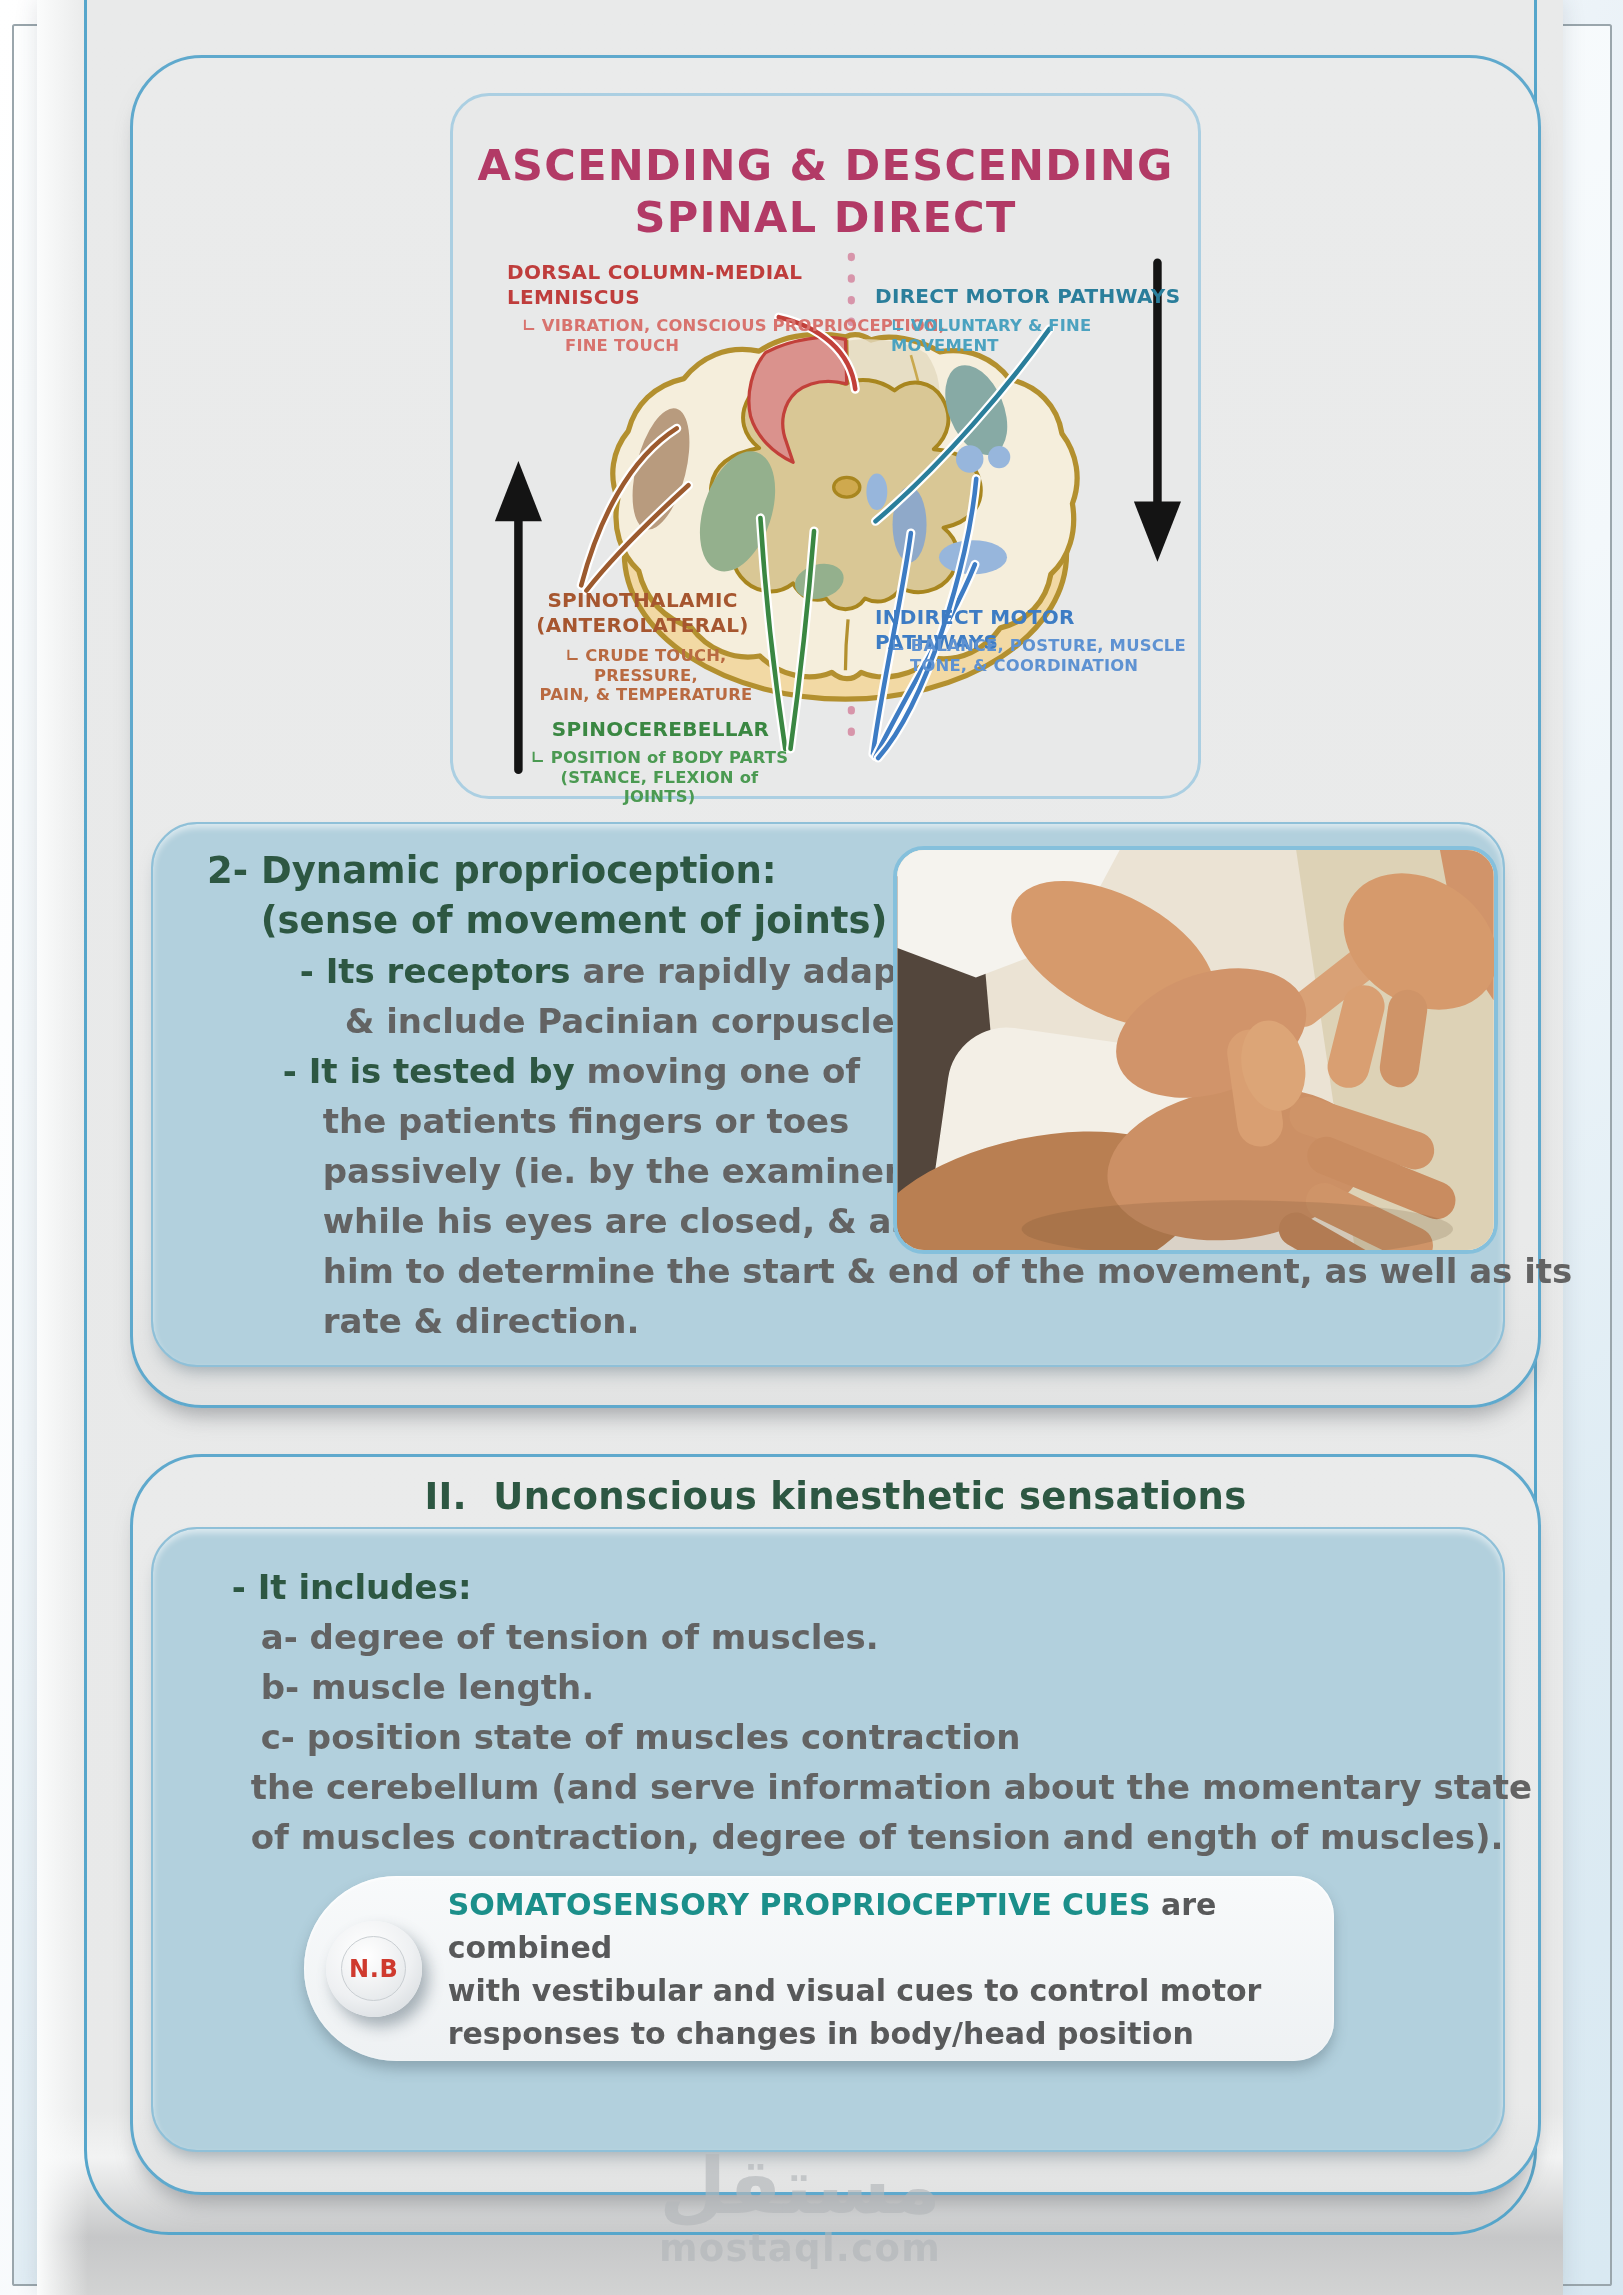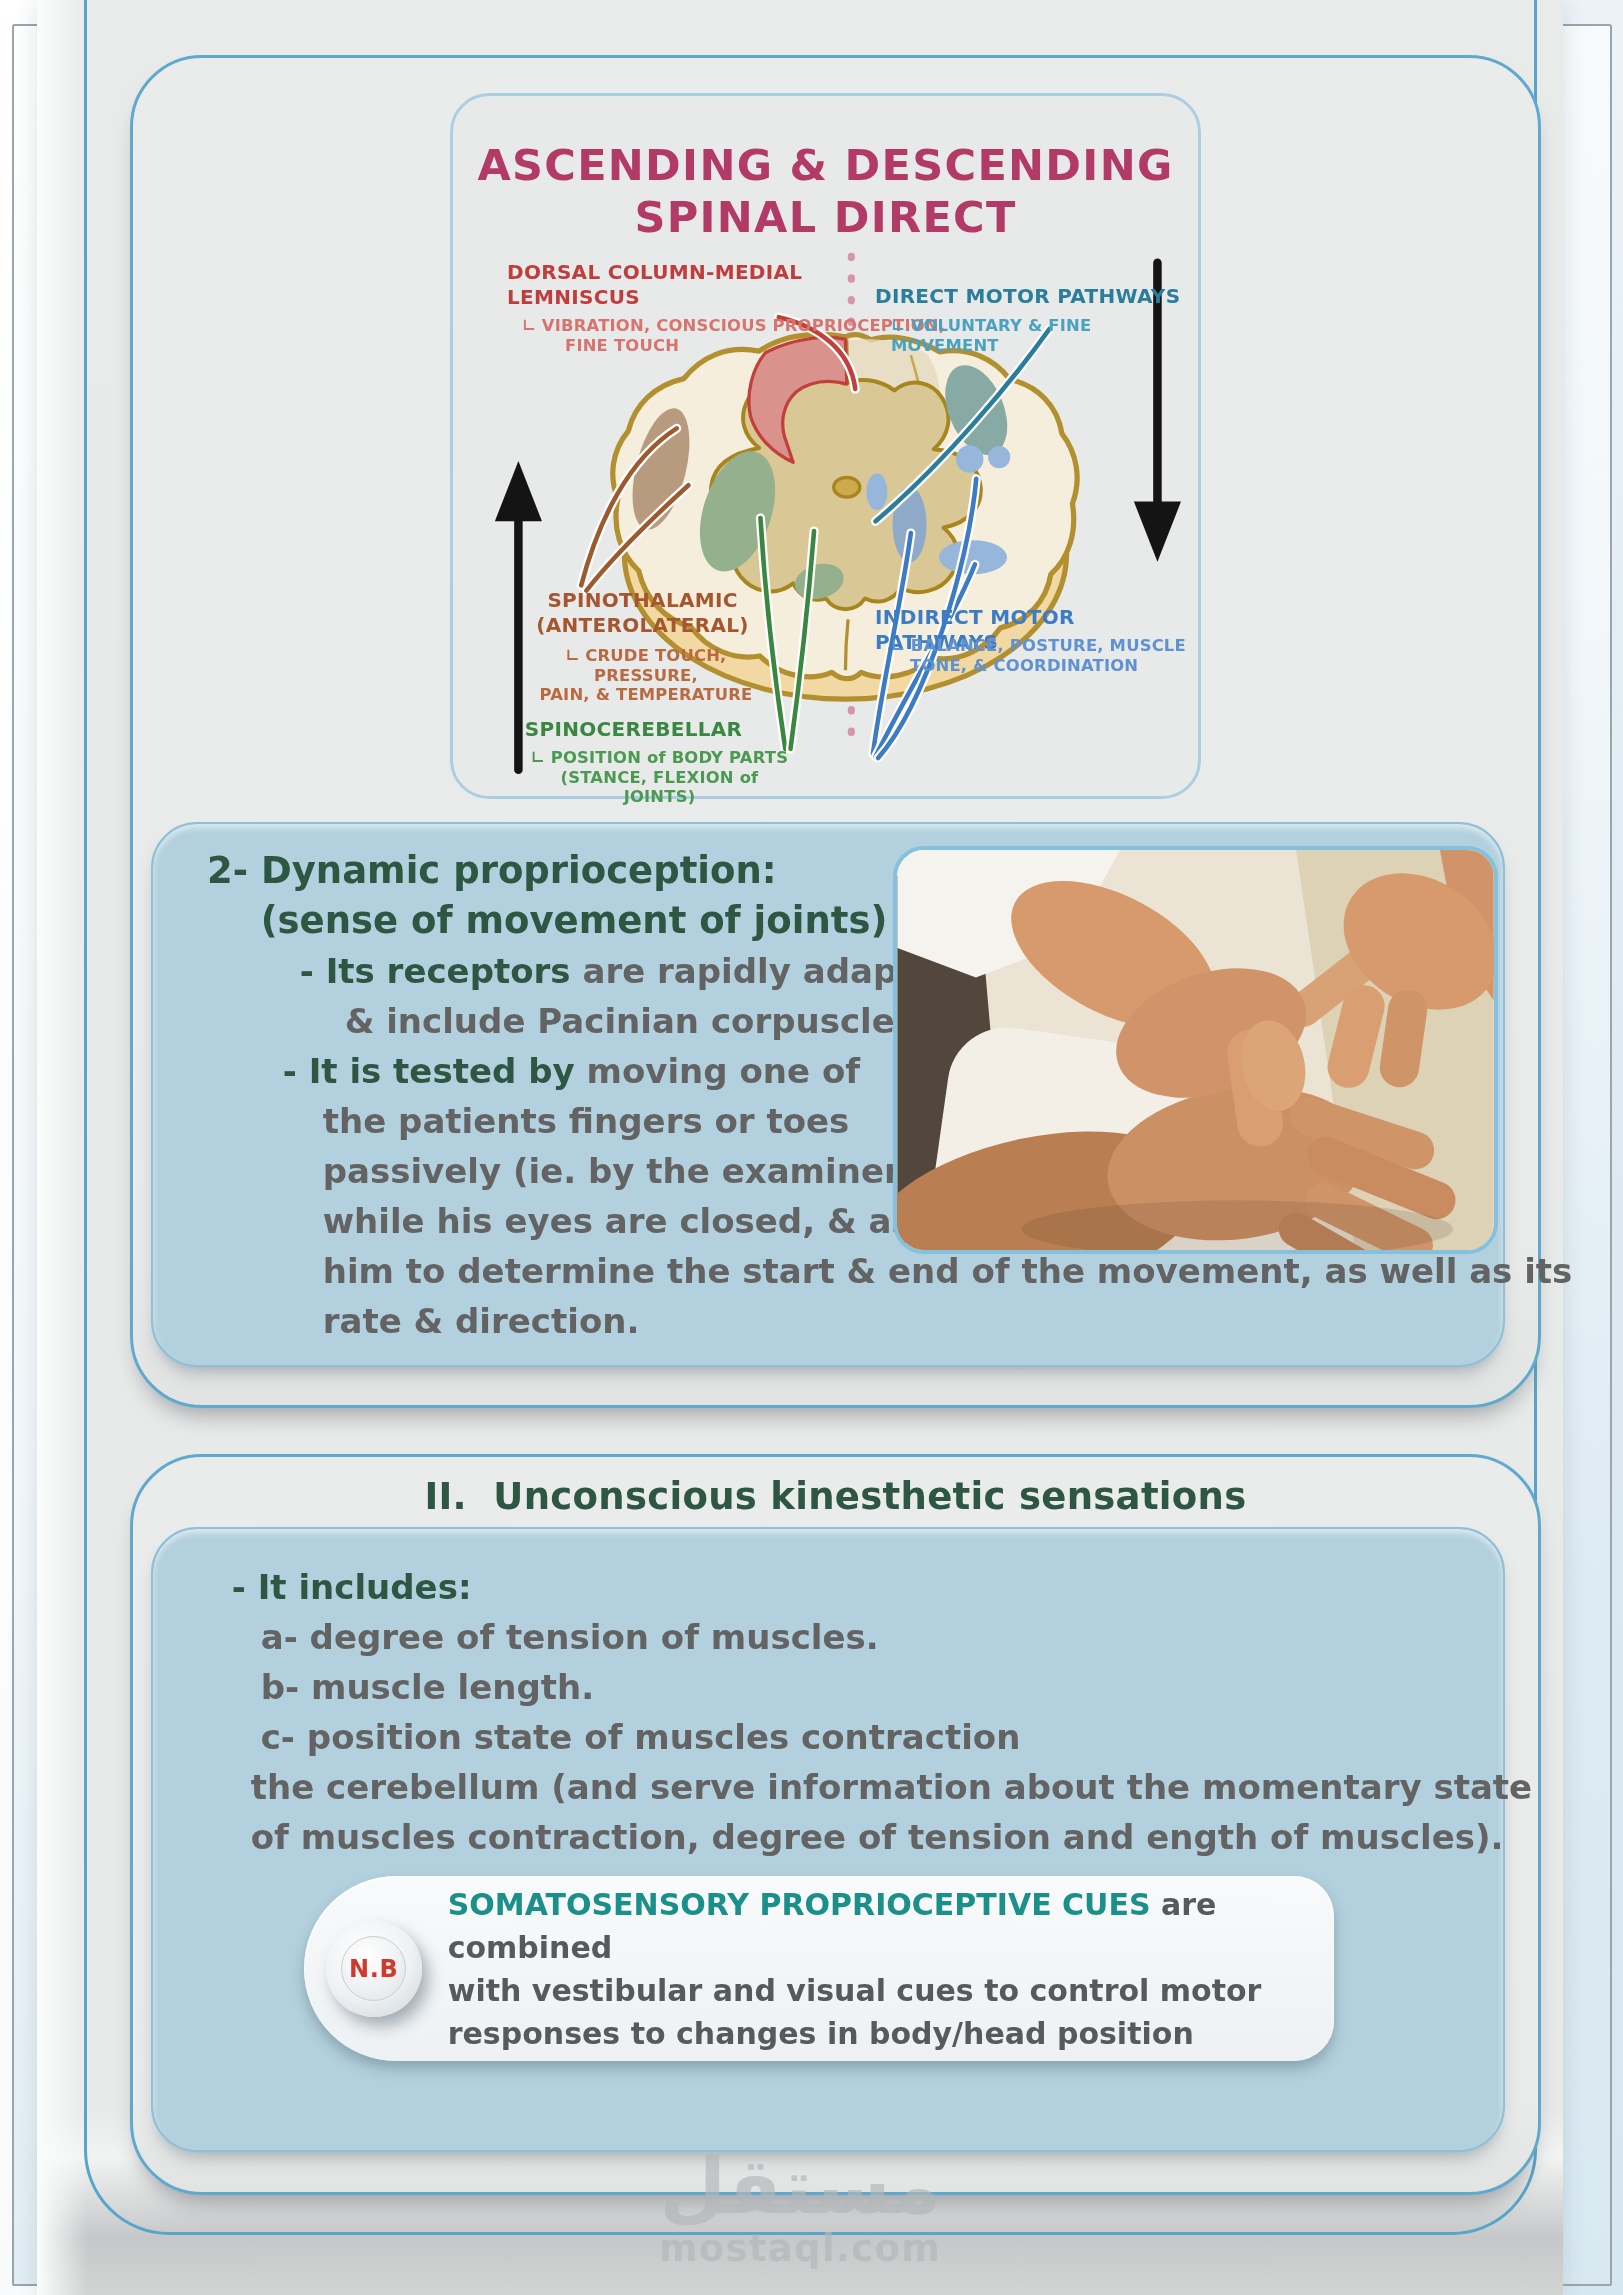--- a/index.html
+++ b/index.html
@@ -51,21 +51,21 @@
   }
   .dg-label{position:absolute;font-weight:bold;font-size:20px;line-height:25px;letter-spacing:0.3px;}
   .dg-desc{position:absolute;font-weight:bold;font-size:16.4px;line-height:19.6px;letter-spacing:0.2px;}
   .lbl-dorsal{left:54px;top:164px;color:#bf3d3c;}
   .desc-dorsal{left:69px;top:220px;color:#d8736e;}
   .desc-dorsal .l2{padding-left:43px;}
   .lbl-direct{left:422px;top:188px;color:#2a7e9b;}
   .desc-direct{left:438px;top:220px;color:#4ba2c0;}
   .lbl-spinothalamic{left:62px;top:492px;width:255px;text-align:center;color:#a6562f;}
   .desc-spinothalamic{left:72px;top:550px;width:242px;text-align:center;color:#b96a41;}
-  .lbl-spinocerebellar{left:53px;top:621px;width:255px;text-align:center;color:#3a8742;}
+  .lbl-spinocerebellar{left:80px;top:621px;width:255px;text-align:center;color:#3a8742;}
   .desc-spinocerebellar{left:69px;top:652px;width:275px;text-align:center;color:#4b9a52;}
   .lbl-indirect{left:422px;top:509px;color:#3d7cc4;}
   .desc-indirect{left:438px;top:540px;color:#5e92d2;}
   .desc-indirect .l2{padding-left:19px;}
 
   
   .blue-card{
     position:absolute;left:17.7px;width:1354px;background:#b2d0dd;
     border:2.6px solid #8fc0d8;border-radius:46px;
     box-shadow:inset 0 3.9px 6.5px rgba(255,255,255,.55),0 11.8px 17px -7.9px rgba(90,110,122,.5);

